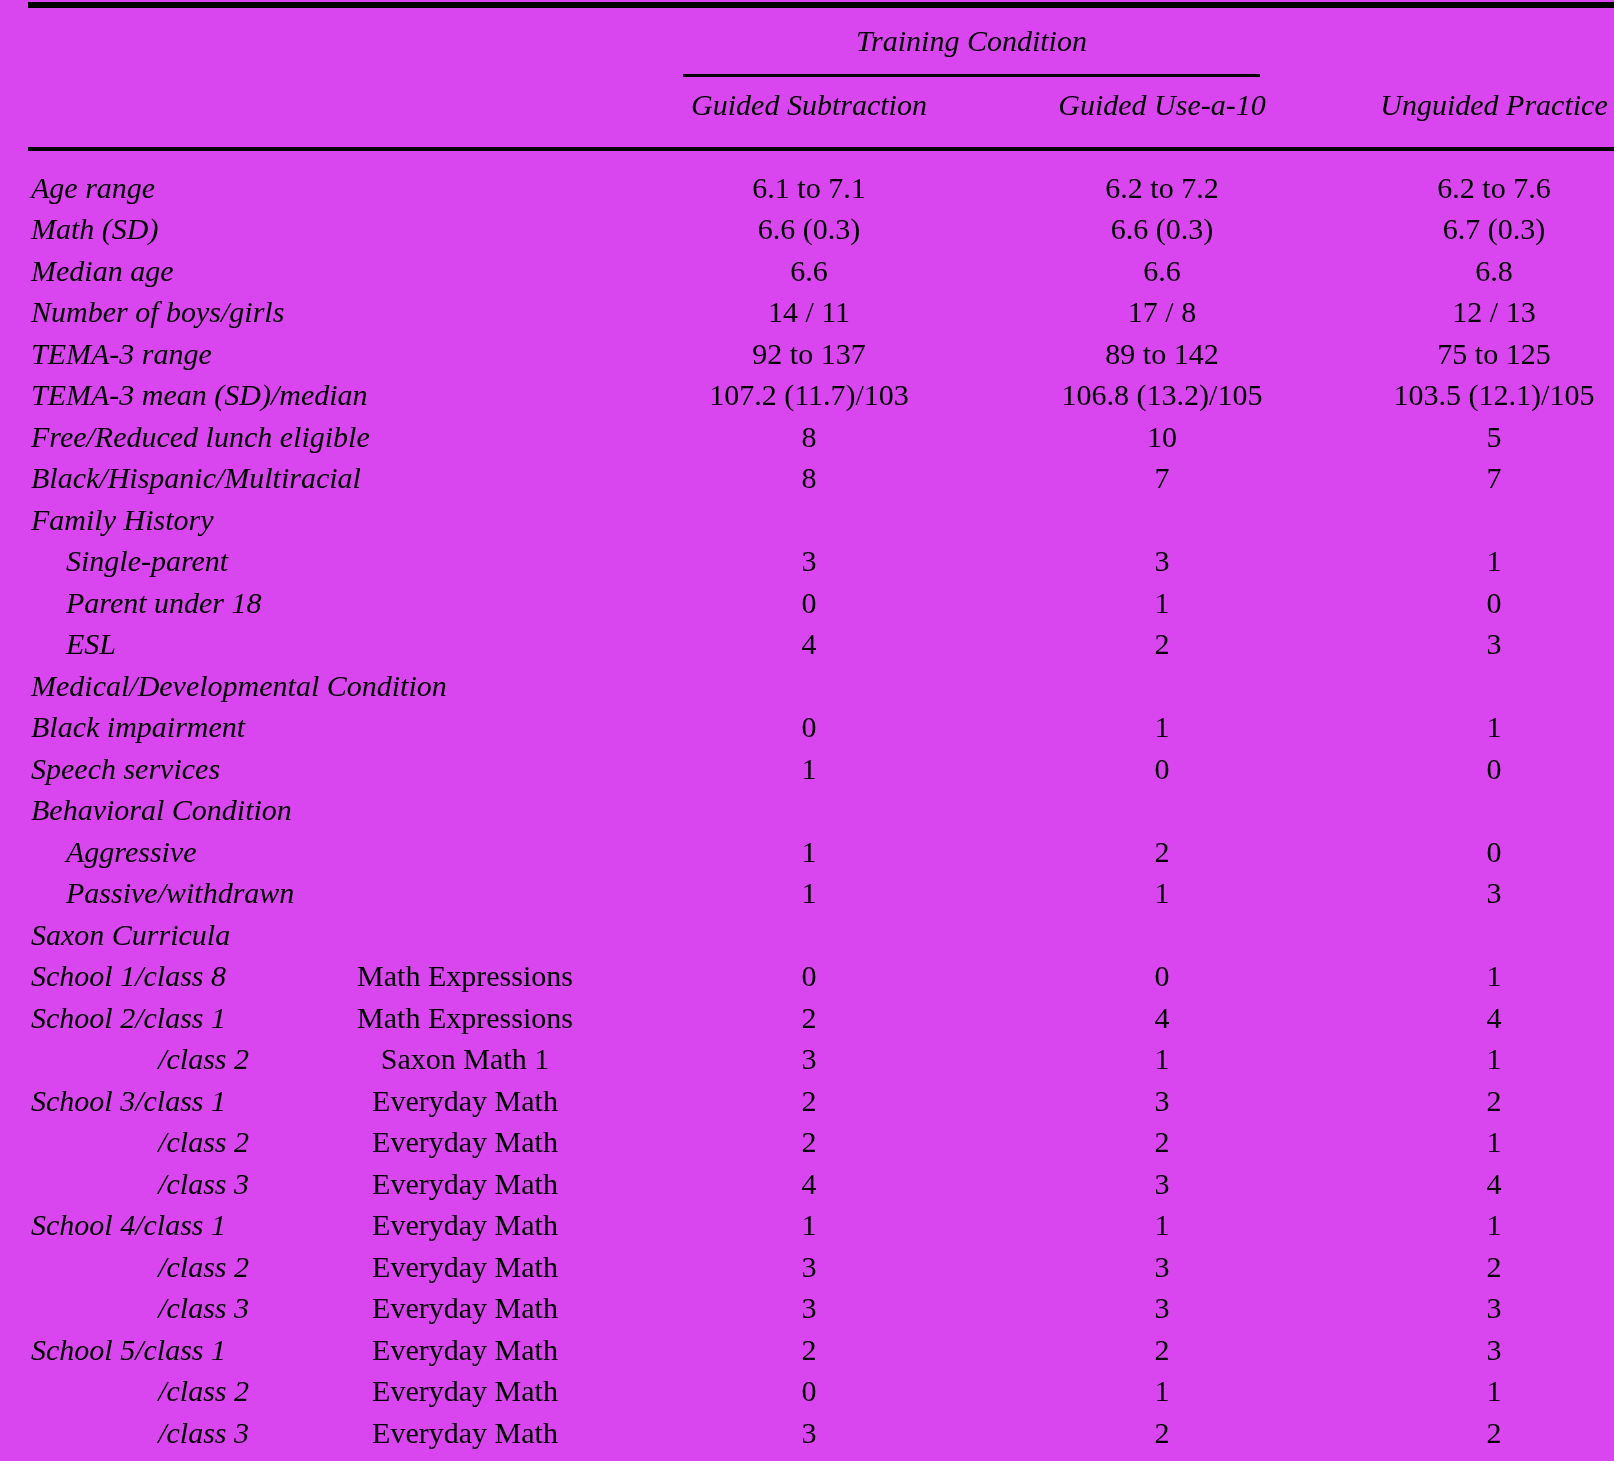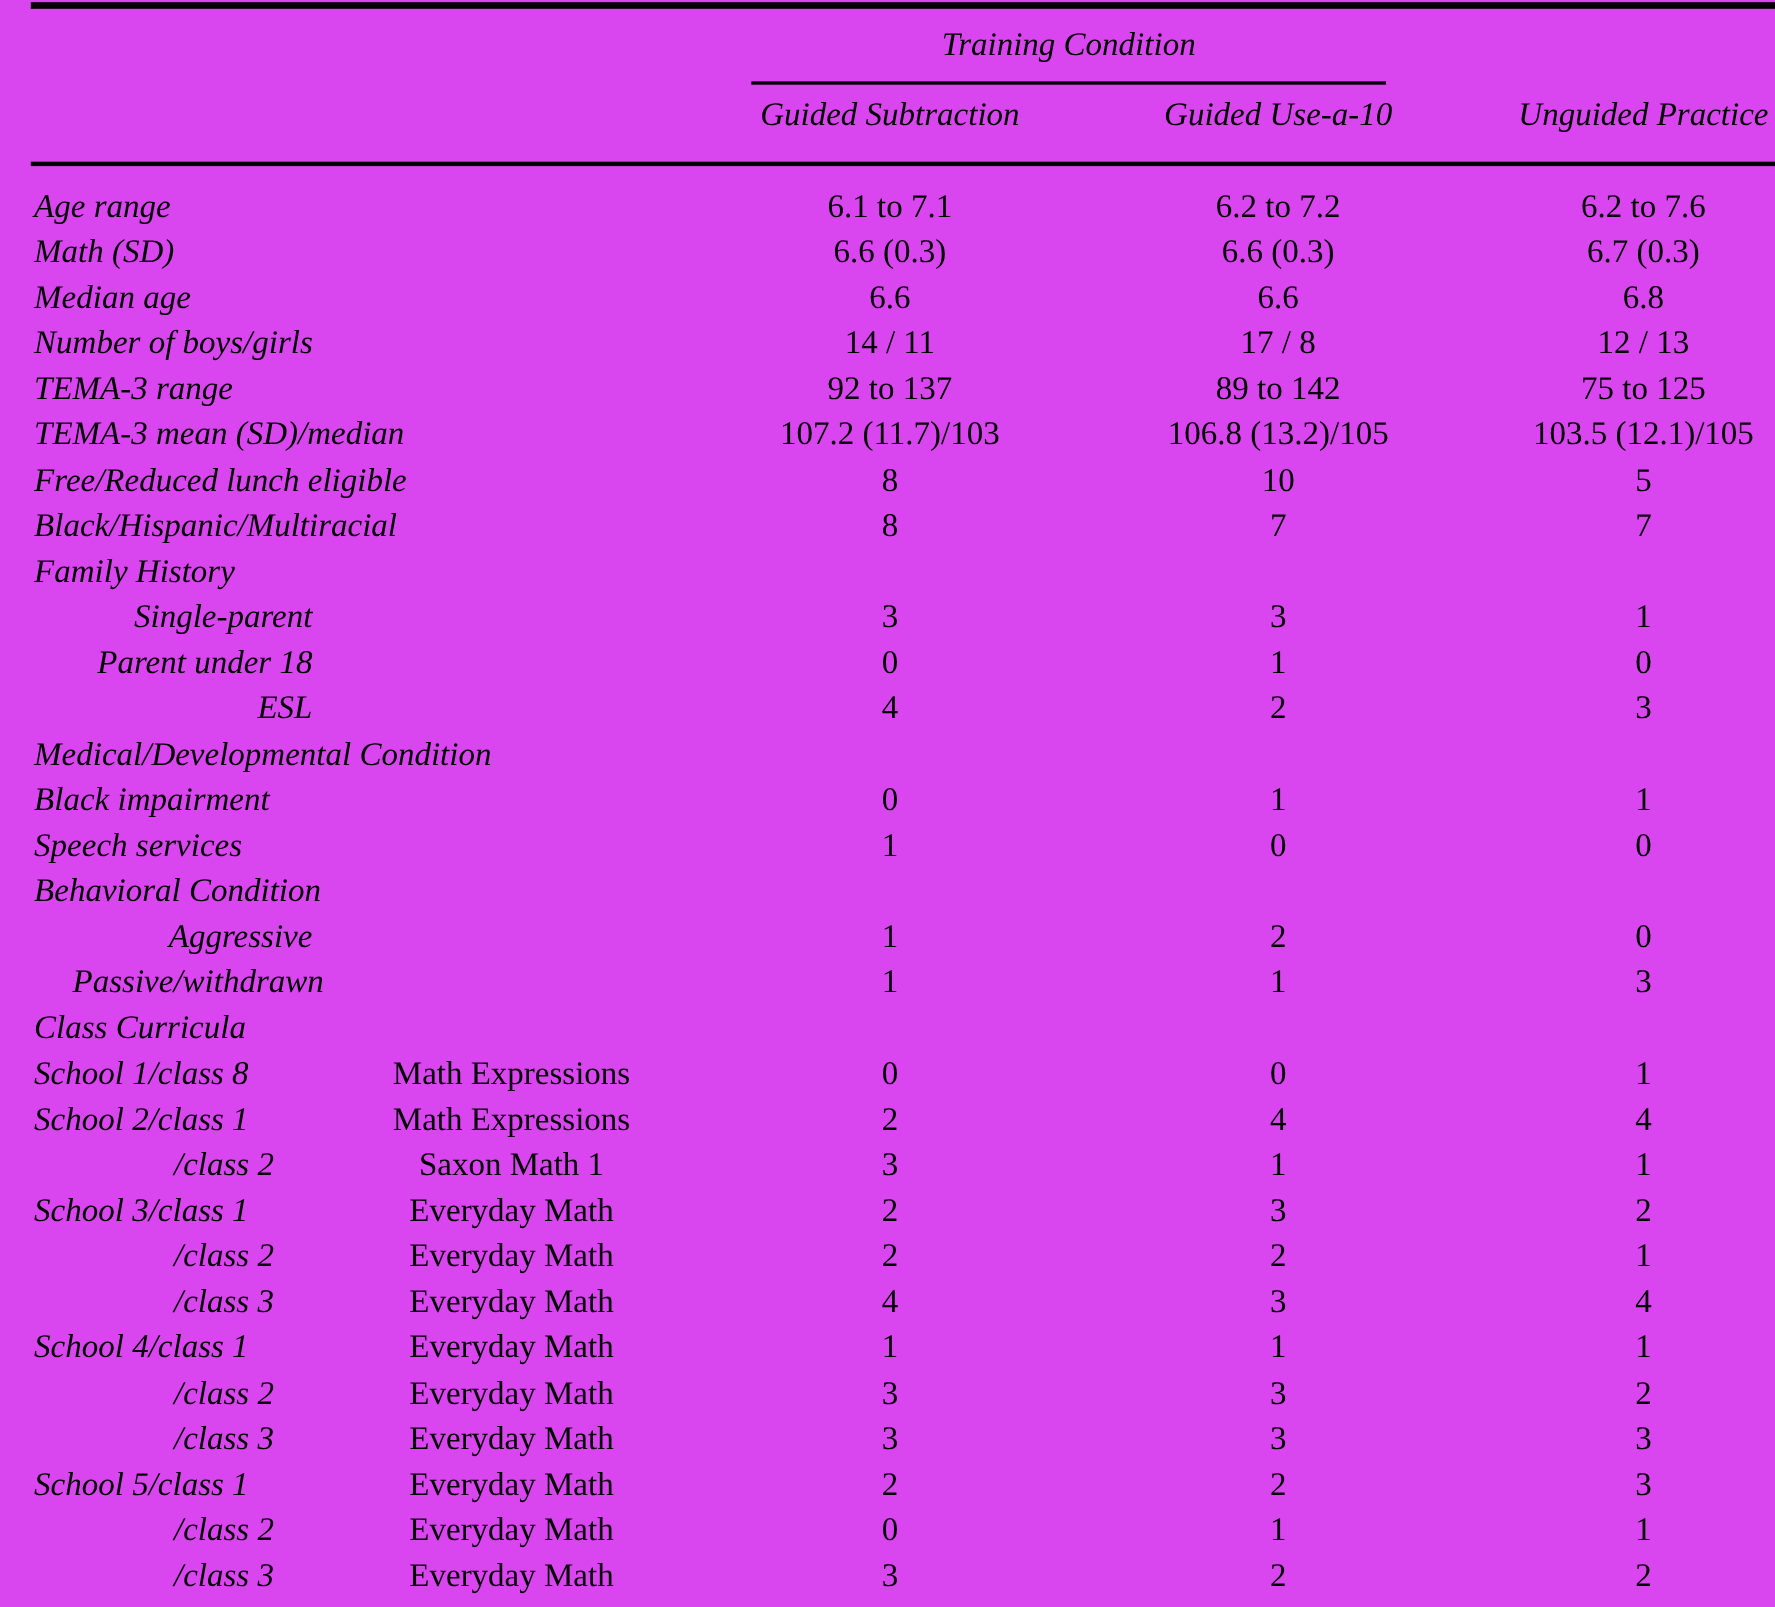--- a/index.html
+++ b/index.html
@@ -32,21 +32,21 @@
   .col-headers {
     position: absolute; top: 85px; left: 0; height: 40px;
   }
   .col-headers .cell { font-style: italic; text-align: center; white-space: nowrap; }
   .tbody { position: absolute; top: 167px; left: 0; }
   .row { height: 41.5px; }
   .cell { white-space: nowrap; }
   .cell.curriculum { text-align: center; }
   .cell.val { text-align: center; }
   .label-inner { display: block; width: 218px; white-space: nowrap; text-align: left; font-style: italic; }
-  .row.indent .label-inner { margin-left: 35px; text-align: right; }
+  .row.indent .label-inner { margin-left: 35px; }
   .row.align-right .label-inner { text-align: right; }
 </style>
 </head>
 <body>
 
 <div class="page">
 
   <div class="rule rule-top"></div>
 
   <div class="spanner-title">Training Condition</div>
@@ -238,21 +238,21 @@
       <span class="label-inner">Passive/withdrawn</span>
     </div>
     <div class="cell curriculum"></div>
     <div class="cell val v1">1</div>
     <div class="cell val v2">1</div>
     <div class="cell val v3">3</div>
   </div>
 
   <div class="grid-row row">
     <div class="cell label">
-      <span class="label-inner">Class Curricula</span>
+      <span class="label-inner">Saxon Curricula</span>
     </div>
     <div class="cell curriculum"></div>
     <div class="cell val v1"></div>
     <div class="cell val v2"></div>
     <div class="cell val v3"></div>
   </div>
 
   <div class="grid-row row">
     <div class="cell label">
       <span class="label-inner">School 1/class 8</span>

